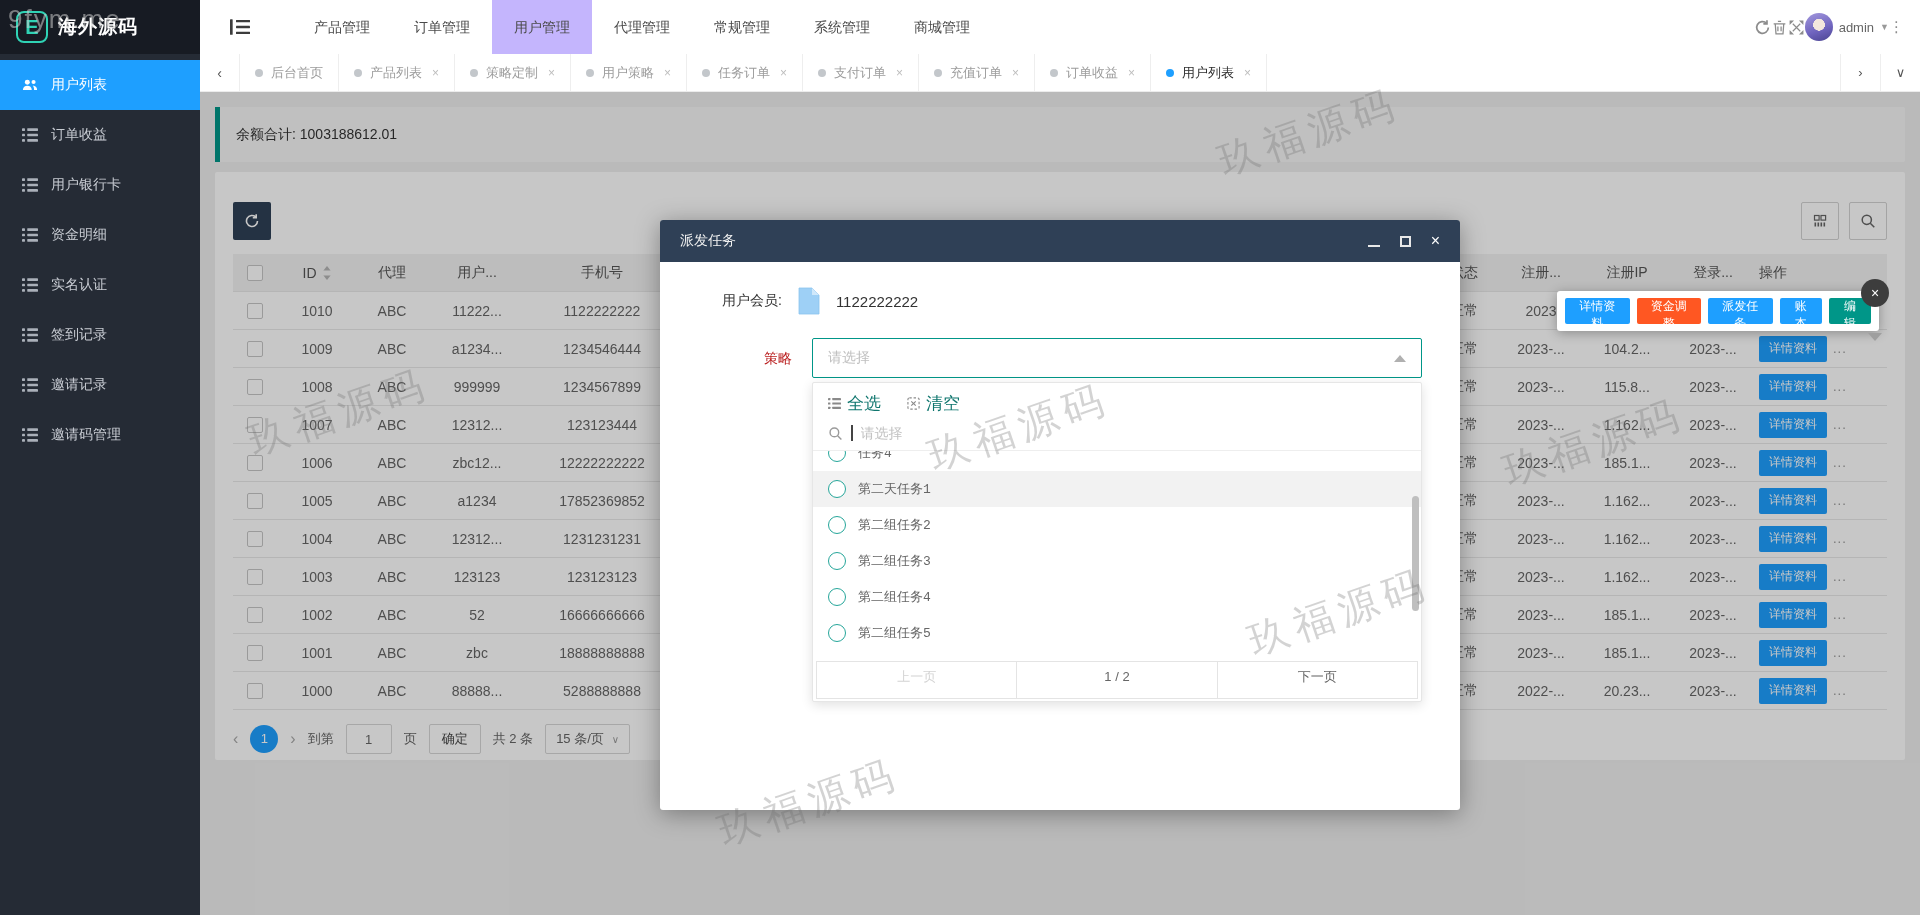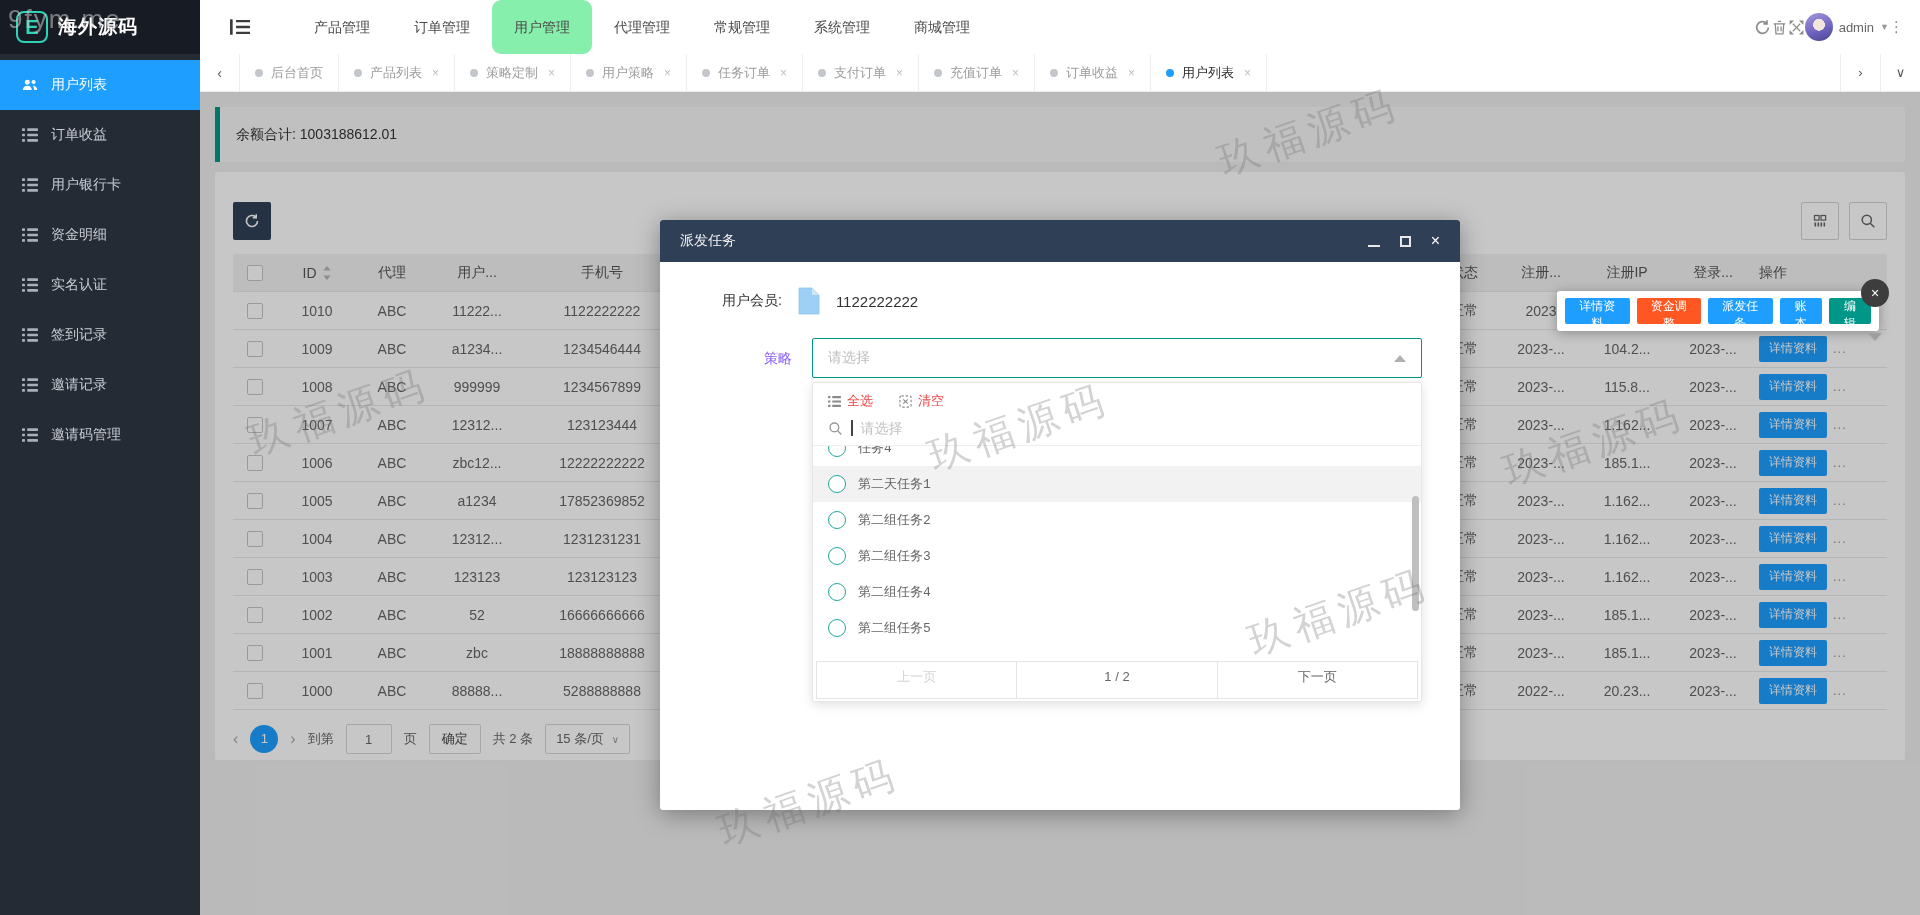--- a/index.html
+++ b/index.html
@@ -19,21 +19,21 @@
   .menu-item .mi-icon { width:16px; height:16px; color:#aab0b9; display:flex; }
   .menu-item.active { background:#1E9FFF; color:#fff; }
   .menu-item.active .mi-icon { color:#fff; }
 
   
   .header { position:absolute; left:200px; top:0; width:1720px; height:54px; background:#fff; z-index:10;
             display:flex; align-items:center; }
   .collapse-btn { margin-left:30px; width:20px; height:16px; color:#3c3c3c; cursor:pointer; display:flex; }
   .nav { display:flex; height:54px; margin-left:42px; }
   .nav-item { width:100px; height:54px; line-height:54px; text-align:center; font-size:14px; color:#4a4a4a; cursor:pointer; }
-  .nav-item.active { background:#86efac;border-radius:9px; }
+  .nav-item.active { background:#c4b5fd; }
   .header-right { position:absolute; right:16px; top:0; height:54px; display:flex; align-items:center; }
   .h-icon { width:17px; height:17px; color:#8c8c8c; cursor:pointer; display:flex; }
   .avatar { width:28px; height:28px; border-radius:50%; cursor:pointer;
             background: radial-gradient(circle at 50% 42%, #f3e7dd 0 27%, rgba(0,0,0,0) 28%),
                         linear-gradient(160deg,#9a8fd8 10%,#6e63bd 60%,#4a4390 100%); }
   .admin-wrap { display:flex; align-items:center; gap:6px; cursor:pointer; }
   .admin-name { font-size:13px; color:#666; }
   .admin-caret { font-size:9px; color:#999; }
   .dots { color:#8c8c8c; font-size:15px; cursor:pointer; }
 
@@ -115,30 +115,30 @@
   .modal-title { color:#f2f2f2; font-size:14px; }
   .modal-ctrl { margin-left:auto; display:flex; gap:20px; align-items:center; }
   .mc { color:#e8e8e8; cursor:pointer; display:flex; align-items:center; justify-content:center; height:16px; }
   .ic-min { width:12px; height:2px; background:#e8e8e8; margin-top:9px; }
   .ic-max { width:11px; height:11px; border:2px solid #e8e8e8; }
   .ic-x { font-size:16px; color:#fff; }
   .modal-body { position:relative; height:548px; }
   .member-row { position:absolute; left:62px; top:25px; display:flex; align-items:center; gap:16px; }
   .form-label { font-size:14px; color:#333; }
   .member-val { font-size:15px; color:#333; }
-  .strategy-label { position:absolute; left:104px; top:88px; font-size:14px; color:#8b5cf6; }
+  .strategy-label { position:absolute; left:104px; top:88px; font-size:14px; color:#b91c1c; }
   .select-box { position:absolute; left:152px; top:76px; width:610px; height:40px; border:1px solid #009688;
                 border-radius:2px; display:flex; align-items:center; padding:0 15px; font-size:14px;
                 color:#bfbfbf; background:#fff; cursor:pointer; }
   .caret-up { margin-left:auto; width:0; height:0; border-left:6px solid transparent;
               border-right:6px solid transparent; border-bottom:7px solid #b0b0b0; }
 
   .dd { position:absolute; left:152px; top:120px; width:610px; height:320px; background:#fff;
         border:1px solid #e6e6e6; border-radius:2px; box-shadow:0 3px 12px rgba(0,0,0,0.12); overflow:hidden; }
-  .dd-tools { display:flex; gap:26px; padding:9px 15px 5px; font-size:13px; color:#ef4444; align-items:center; }
+  .dd-tools { display:flex; gap:26px; padding:9px 15px 5px; font-size:17px; color:#0f766e; align-items:center; }
   .dd-tool { display:flex; align-items:center; gap:6px; cursor:pointer; }
   .dd-tool svg { width:13px; height:13px; color:#8a8a8a; }
   .dd-search { display:flex; align-items:center; gap:8px; padding:5px 15px 9px; border-bottom:1px solid #eee; }
   .dd-search svg { width:15px; height:15px; color:#9a9a9a; }
   .cursor-bar { width:1.5px; height:16px; background:#444; }
   .dd-search input { border:none; outline:none; font-size:14px; color:#666; width:400px; font-family:inherit; }
   .dd-search input::placeholder { color:#c2c2c2; }
   .dd-opts { height:205px; overflow:hidden; position:relative; }
   .dd-list { margin-top:-16px;font-family:Liberation Mono, monospace; }
   .opt { height:36px; display:flex; align-items:center; gap:12px; padding-left:15px; font-size:13px;

